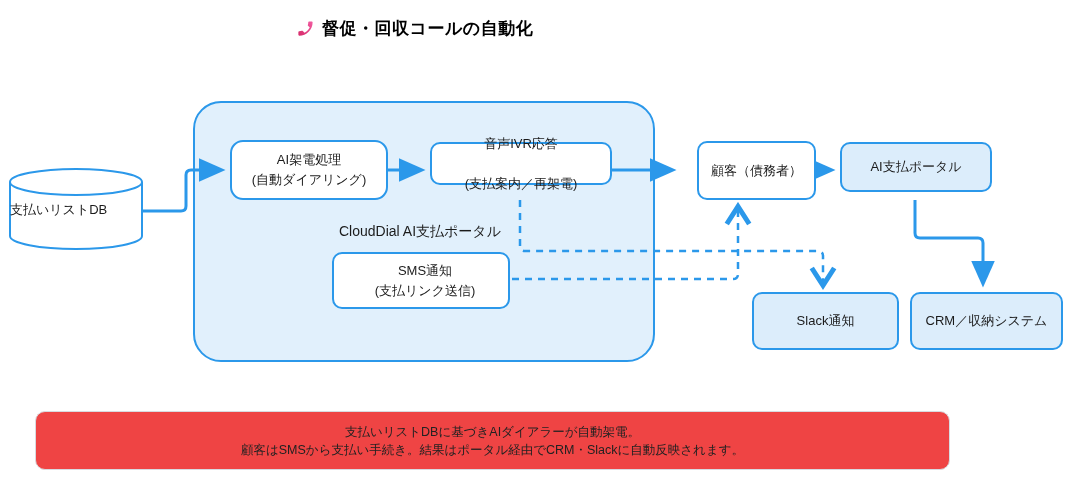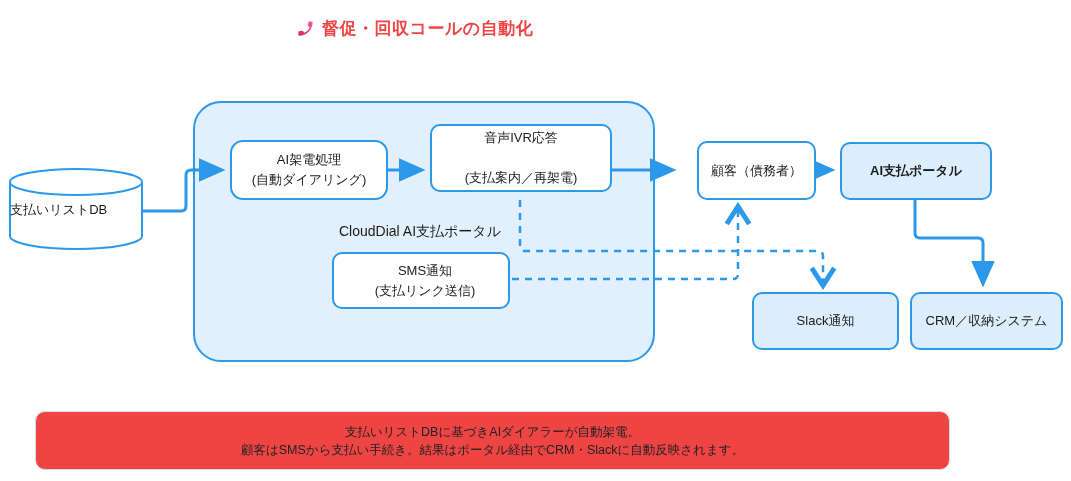--- a/index.html
+++ b/index.html
@@ -1,20 +1,20 @@
 <!DOCTYPE html>
 <html><head>
 <meta charset="utf-8">
 <style>
   html,body{margin:0;padding:0;background:#ffffff;}
   body{font-family:"Liberation Sans","DejaVu Sans",sans-serif;color:#1b1b1b;}
   .canvas{position:relative;width:1071px;height:481px;background:#fff;overflow:hidden;}
 
   .title-row{position:absolute;left:296px;top:17px;display:flex;align-items:center;gap:7px;}
-  .title-row h1{margin:0;font-size:17px;font-weight:bold;color:#ef4444;letter-spacing:.5px;}
+  .title-row h1{margin:0;font-size:17px;font-weight:bold;color:#000000;letter-spacing:.5px;}
   .phone-ico{width:19px;height:19px;display:block;}
 
   .svg-layer{position:absolute;left:0;top:0;z-index:1;}
 
   .group-box{position:absolute;left:193px;top:101px;width:462px;height:261px;
     background:#E1F0FC;border:2px solid #2B98EA;border-radius:28px;box-sizing:border-box;z-index:0;}
 
   .node{position:absolute;box-sizing:border-box;border:2px solid #2B98EA;border-radius:10px;
     display:flex;flex-direction:column;align-items:center;justify-content:center;
     font-size:13px;line-height:20px;text-align:center;background:#fff;z-index:2;color:#1b1b1b;}
@@ -76,34 +76,34 @@
     <path d="M520 200 L520 246 Q520 251 525 251 L818 251 Q823 251 823 256 L823 283" fill="none" stroke="#2B98EA" stroke-width="2.5" stroke-dasharray="7 6" marker-end="url(#arrowOpen)"></path>
     <path d="M512 279 L733 279 Q738 279 738 274 L738 209" fill="none" stroke="#2B98EA" stroke-width="2.5" stroke-dasharray="7 6" marker-end="url(#arrowOpen)"></path>
   </svg>
 
   <div class="db-label">支払いリストDB</div>
 
   <div class="node" style="left:230px;top:140px;width:158px;height:60px;border-radius:13px;">
     <span>AI架電処理</span>
     <span>(自動ダイアリング)</span>
   </div>
-  <div class="node" style="left:430px;top:124px;width:182px;height:68px;gap:20px;">
+  <div class="node" style="left:430px;top:142px;width:182px;height:43px;gap:20px;">
     <span>音声IVR応答</span>
     <span>(支払案内／再架電)</span>
   </div>
   <div class="free-label" style="left:320px;top:223px;width:200px;">CloudDial AI支払ポータル</div>
   <div class="node" style="left:332px;top:252px;width:178px;height:57px;padding-left:8px;">
     <span>SMS通知</span>
     <span>(支払リンク送信)</span>
   </div>
 
   <div class="node" style="left:681px;top:141px;width:119px;height:59px;margin-left:16px;">
     <span>顧客（債務者）</span>
   </div>
-  <div class="node filled" style="left:840px;top:142px;width:152px;height:58px;font-weight:bold;">
+  <div class="node filled" style="left:840px;top:142px;width:152px;height:50px;">
     <span>AI支払ポータル</span>
   </div>
   <div class="node filled" style="left:752px;top:292px;width:147px;height:58px;">
     <span>Slack通知</span>
   </div>
   <div class="node filled" style="left:910px;top:292px;width:153px;height:58px;">
     <span>CRM／収納システム</span>
   </div>
 
   <div class="footer-note">

